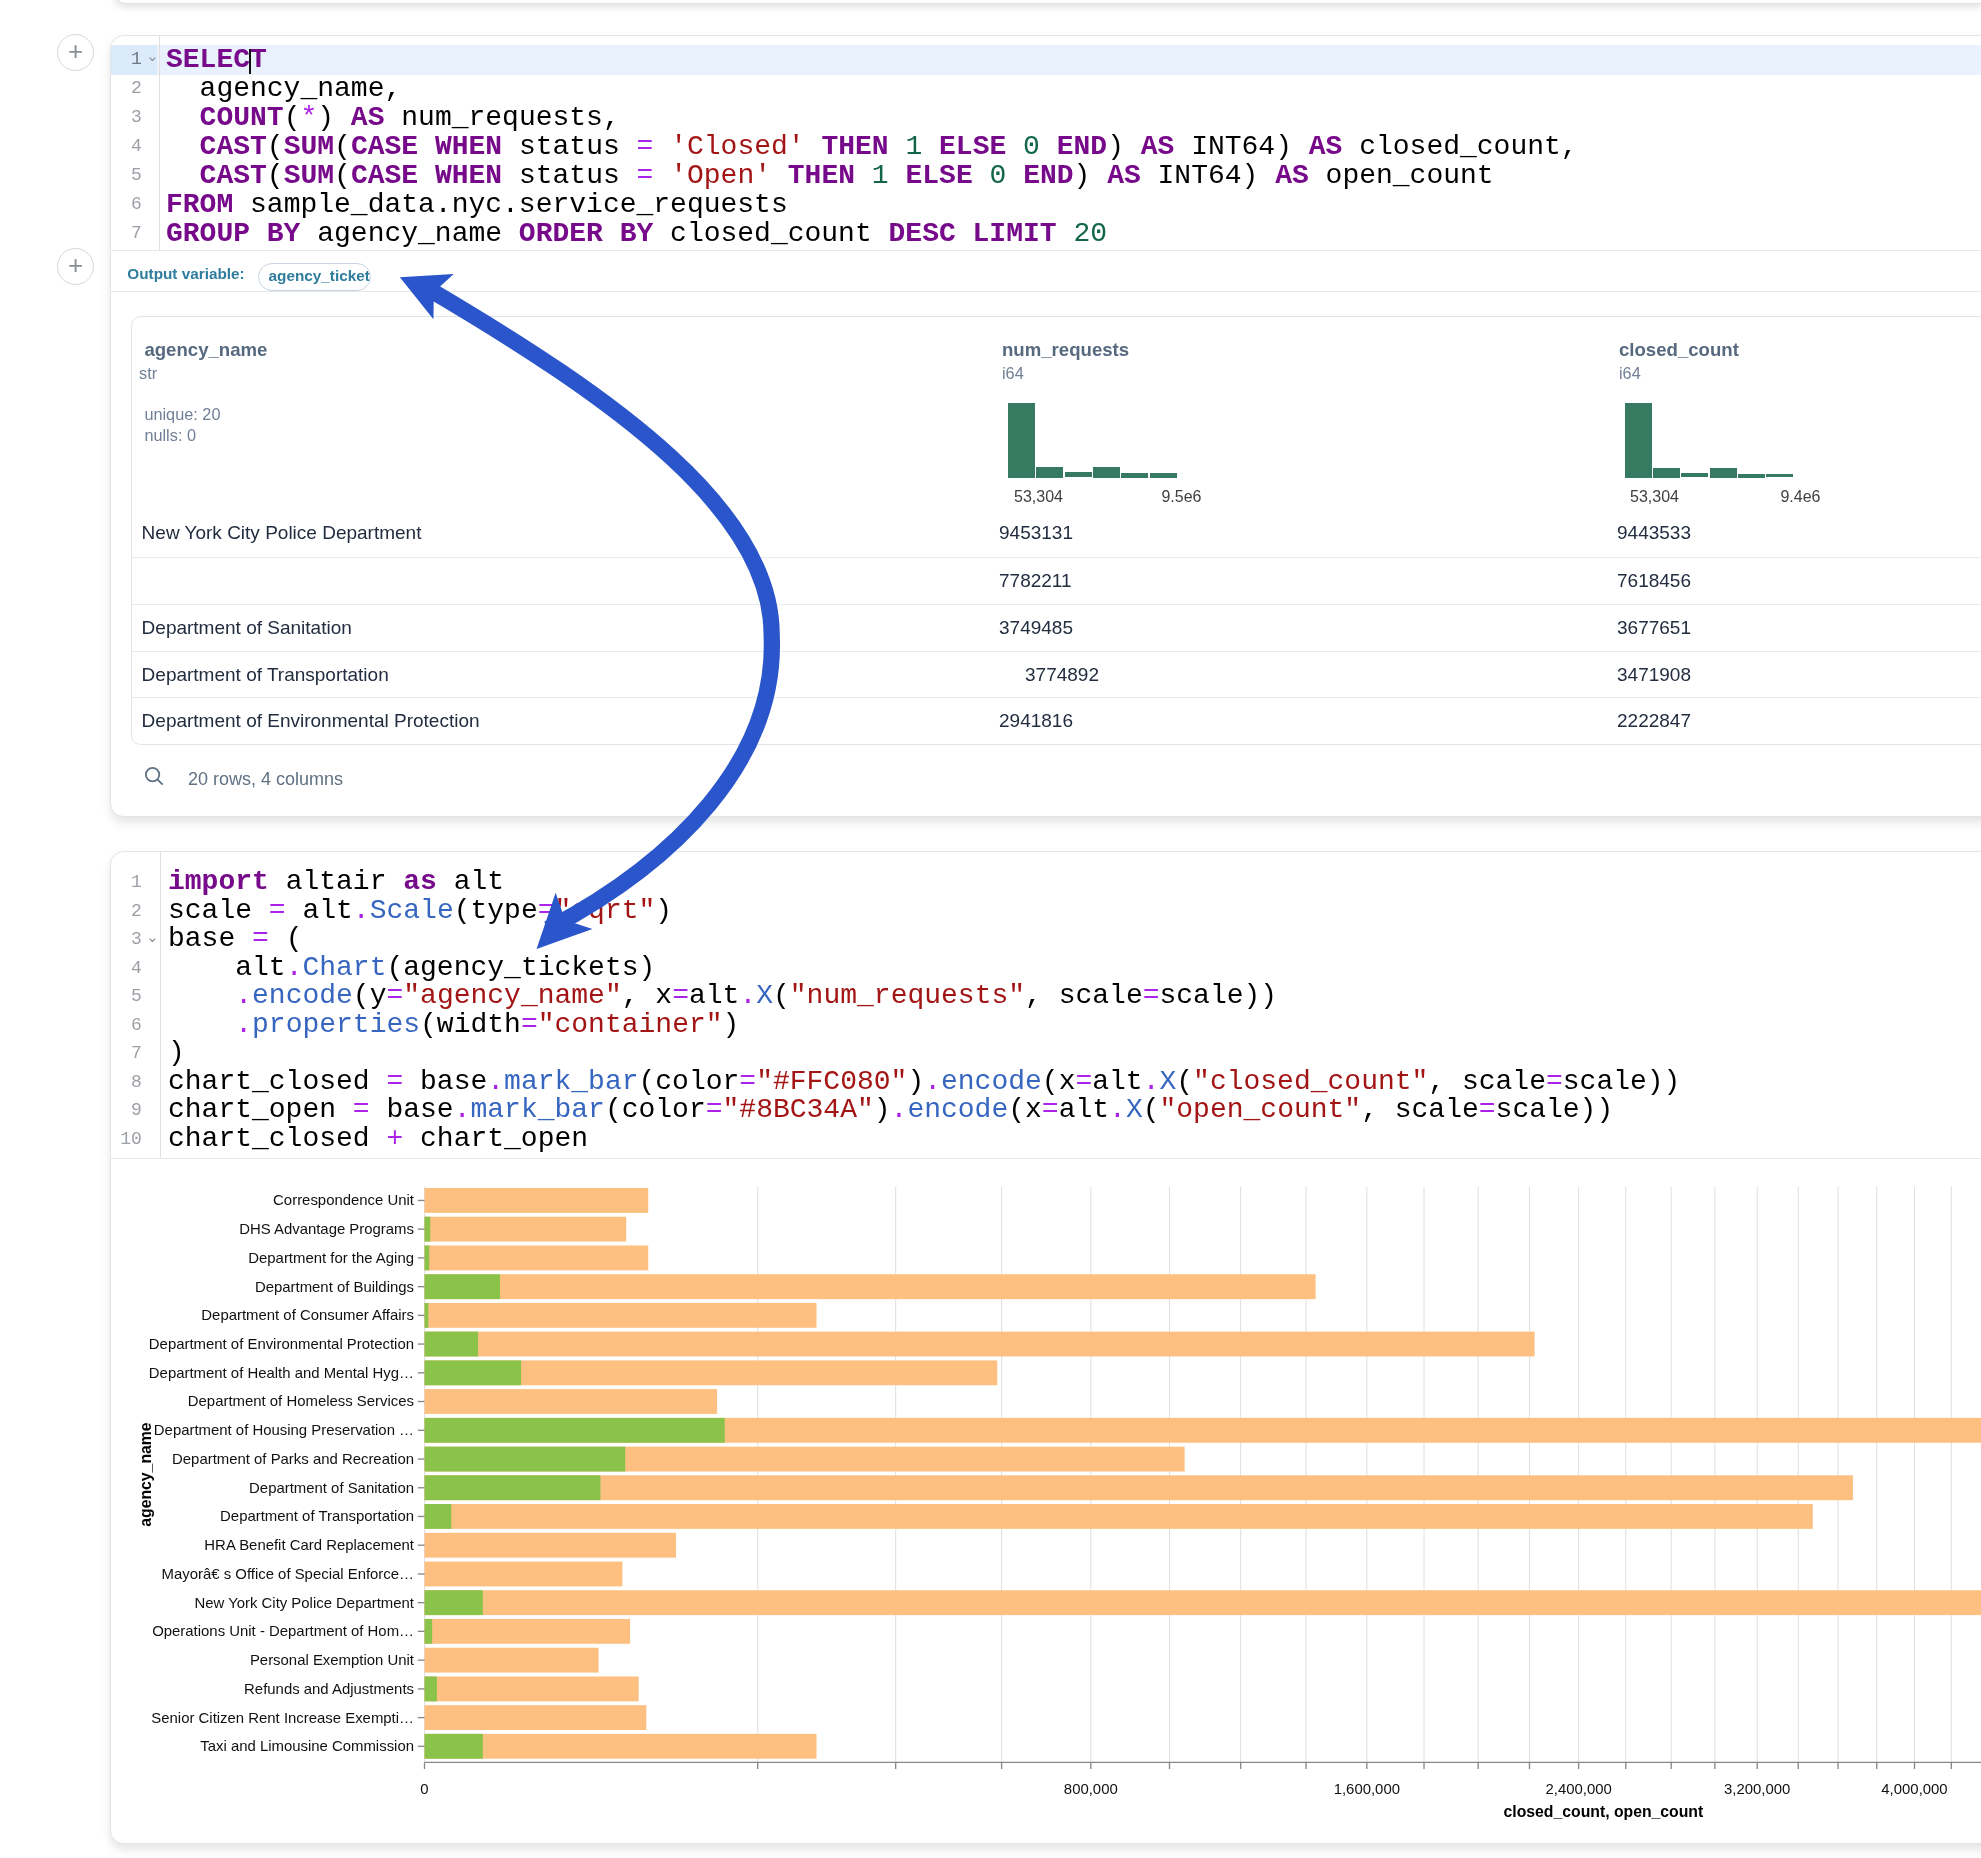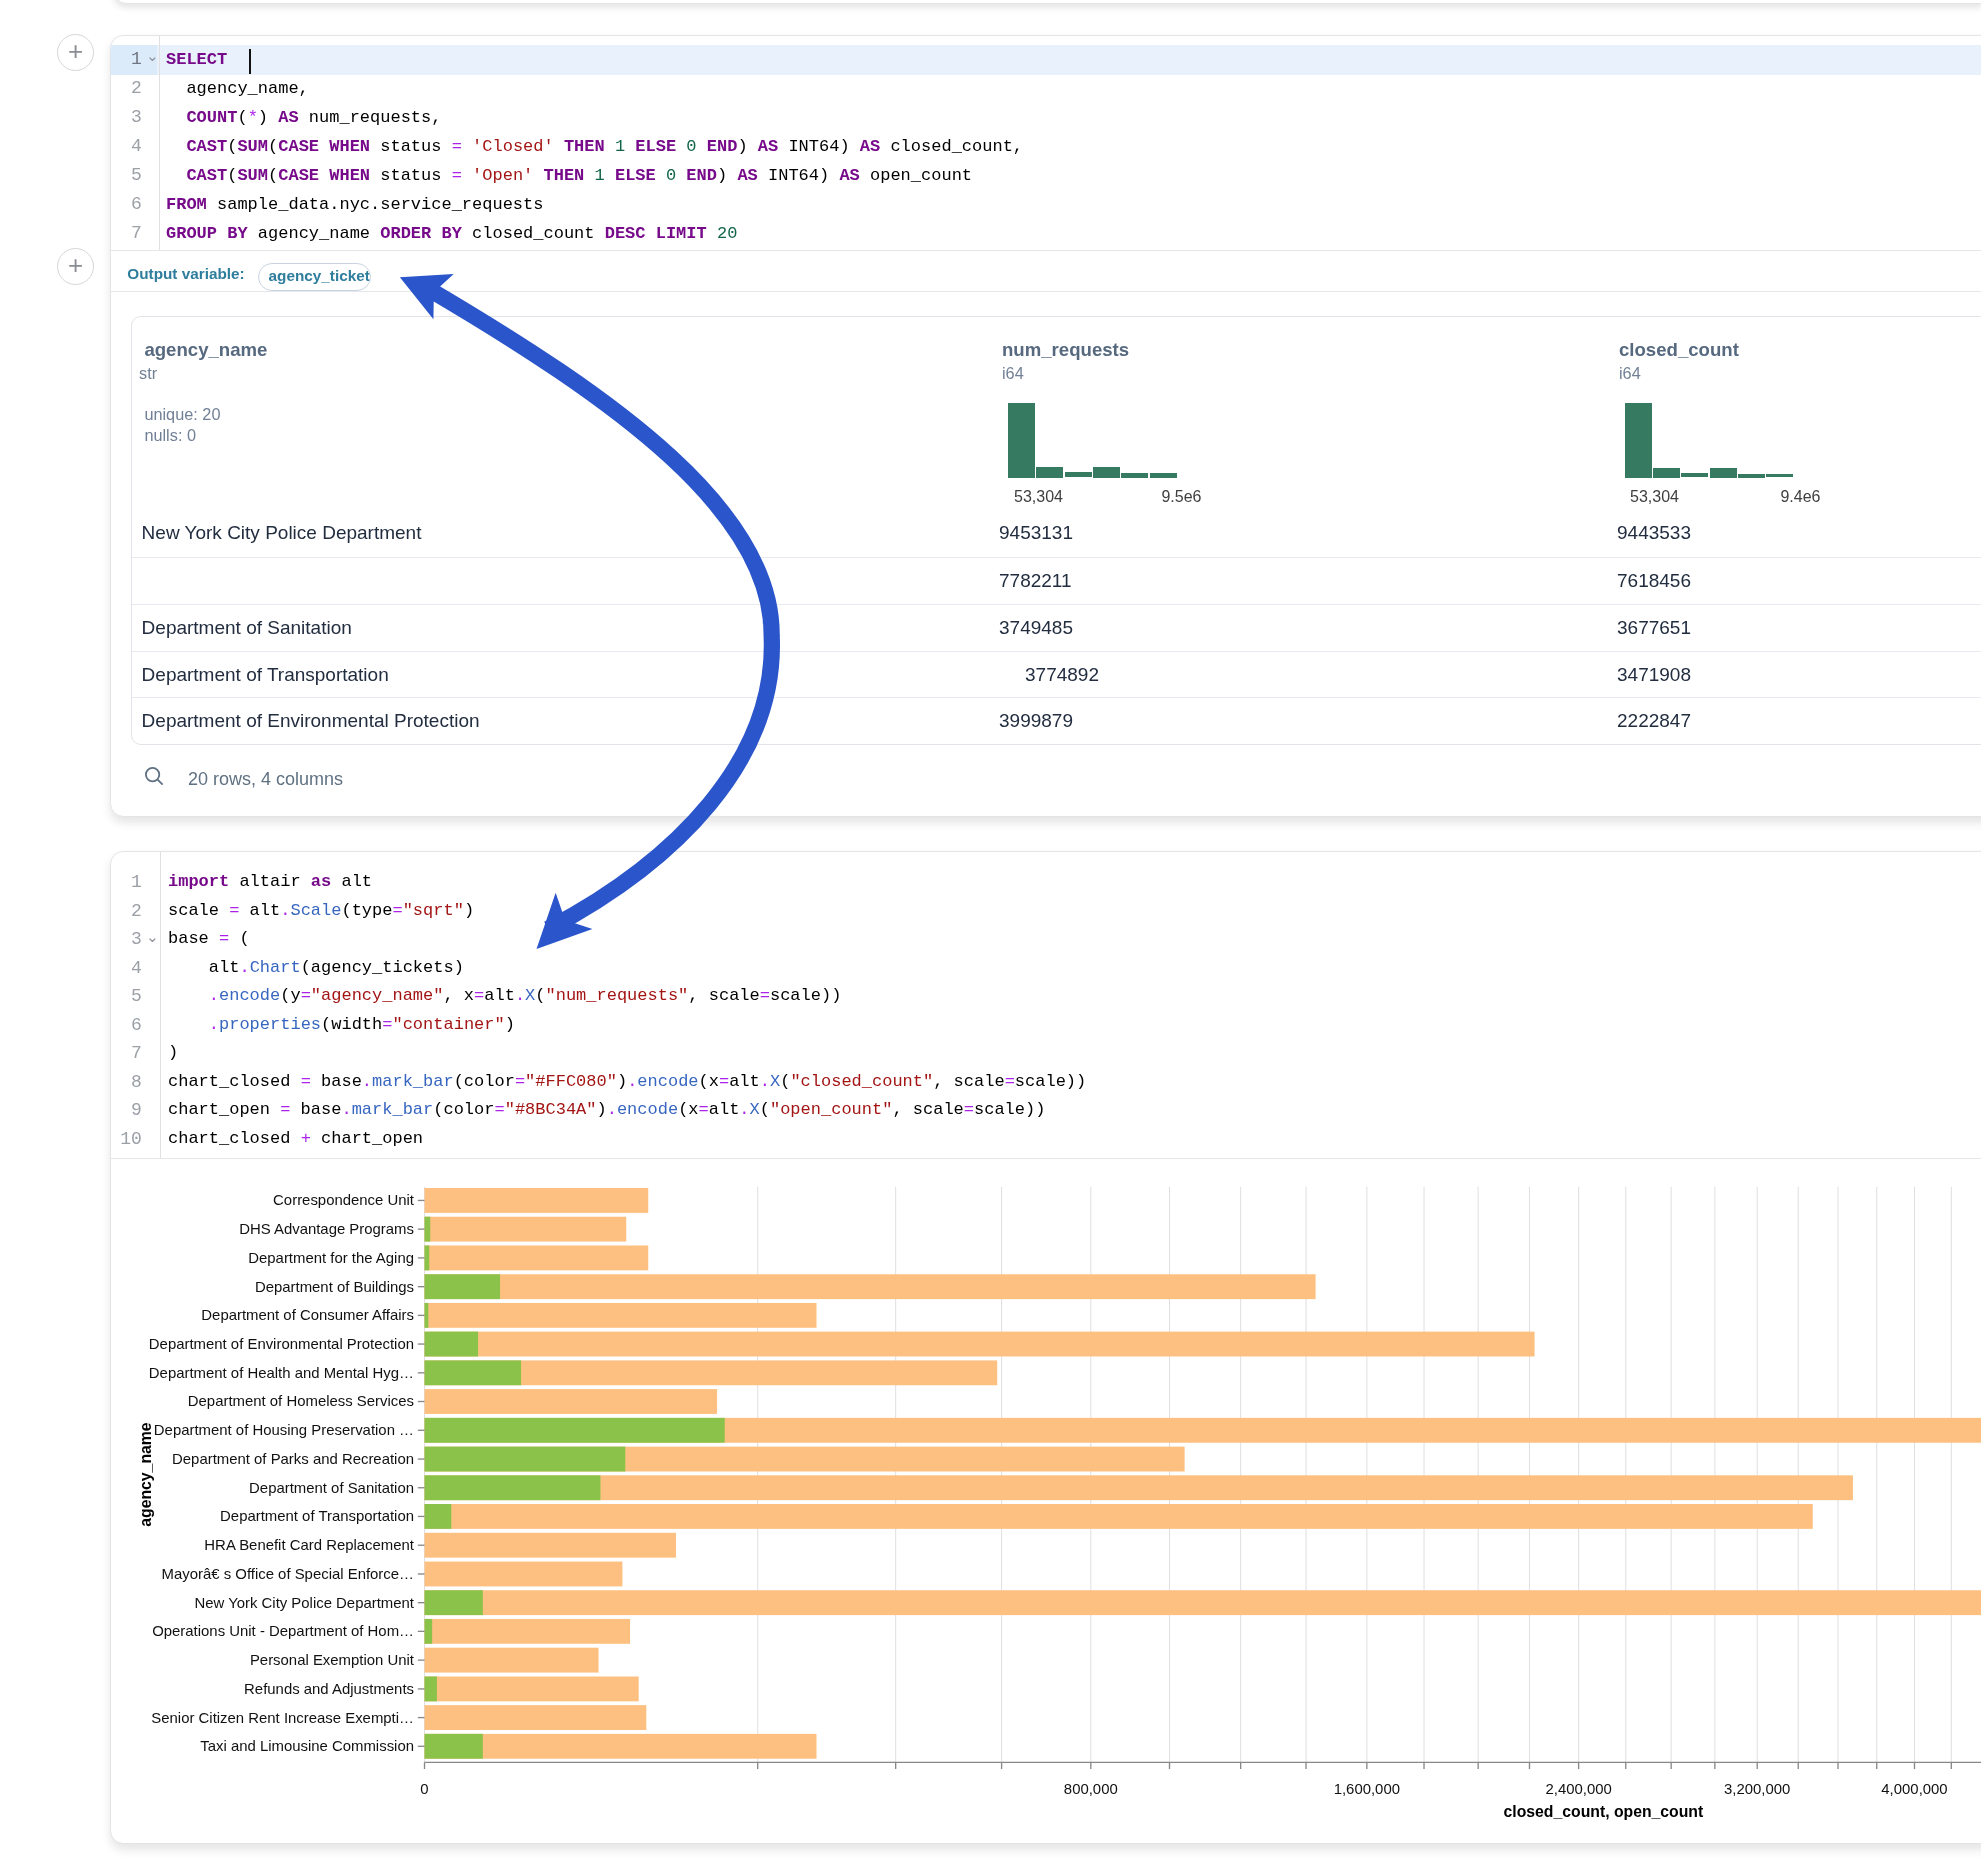--- a/index.html
+++ b/index.html
@@ -1,21 +1,21 @@
 <!DOCTYPE html>
 <html><head><meta charset="utf-8">
 <style>
 * { margin:0; padding:0; box-sizing:border-box; }
 html,body { width:1982px; height:1858px; background:#ffffff; overflow:hidden;
   font-family:"Liberation Sans", sans-serif; }
 .abs { position:absolute; }
 .cell { position:absolute; left:110px; width:1917px; background:#fff;
   border:1px solid #e3e4e8; border-radius:13.4px;
   box-shadow:0 5.7px 9.6px rgba(0,0,0,.10); }
-.code { font-family:"Liberation Mono", monospace; font-size:17px; white-space:pre; color:#000; }
+.code { font-family:"Liberation Mono", monospace; font-size:28px; white-space:pre; color:#000; }
 .k { color:#770a8a; font-weight:bold; }
 .o { color:#ab23e9; }
 .s { color:#a31515; }
 .n { color:#116648; }
 .f { color:#3766c0; }
 .p { color:#000; }
 .gut { position:absolute; font-family:"Liberation Mono", monospace; font-size:18px;
   color:#9b9fa6; text-align:right; width:27px; left:3.8px; }
 .colname { position:absolute; font-weight:bold; font-size:18.6px; color:#56697f; }
 .coltype { position:absolute; font-size:16.3px; color:#718096; line-height:20.6px; }
@@ -94,21 +94,21 @@
         <span style="left:867px;">3749485</span>
         <span style="left:1485px;">3677651</span>
       </div>
 <div class="trow" style="top:334px;">
         <span style="left:9.6px;">Department of Transportation</span>
         <span style="left:893px;">3774892</span>
         <span style="left:1485px;">3471908</span>
       </div>
 <div class="trow" style="top:380px;">
         <span style="left:9.6px;">Department of Environmental Protection</span>
-        <span style="left:867px;">3999879</span>
+        <span style="left:867px;">2941816</span>
         <span style="left:1485px;">2222847</span>
       </div>
   </div>
   <svg class="abs" style="left:32px;top:729px;" width="23" height="23" viewBox="0 0 24 24">
       <circle cx="10" cy="10" r="7" fill="none" stroke="#5f7183" stroke-width="1.9"></circle>
       <line x1="15.2" y1="15.2" x2="20.5" y2="20.5" stroke="#5f7183" stroke-width="1.9"></line>
     </svg>
   <div class="abs" style="left:77px;top:733px;font-size:18px;color:#5f7183;">20 rows, 4 columns</div>
 </div>
 

